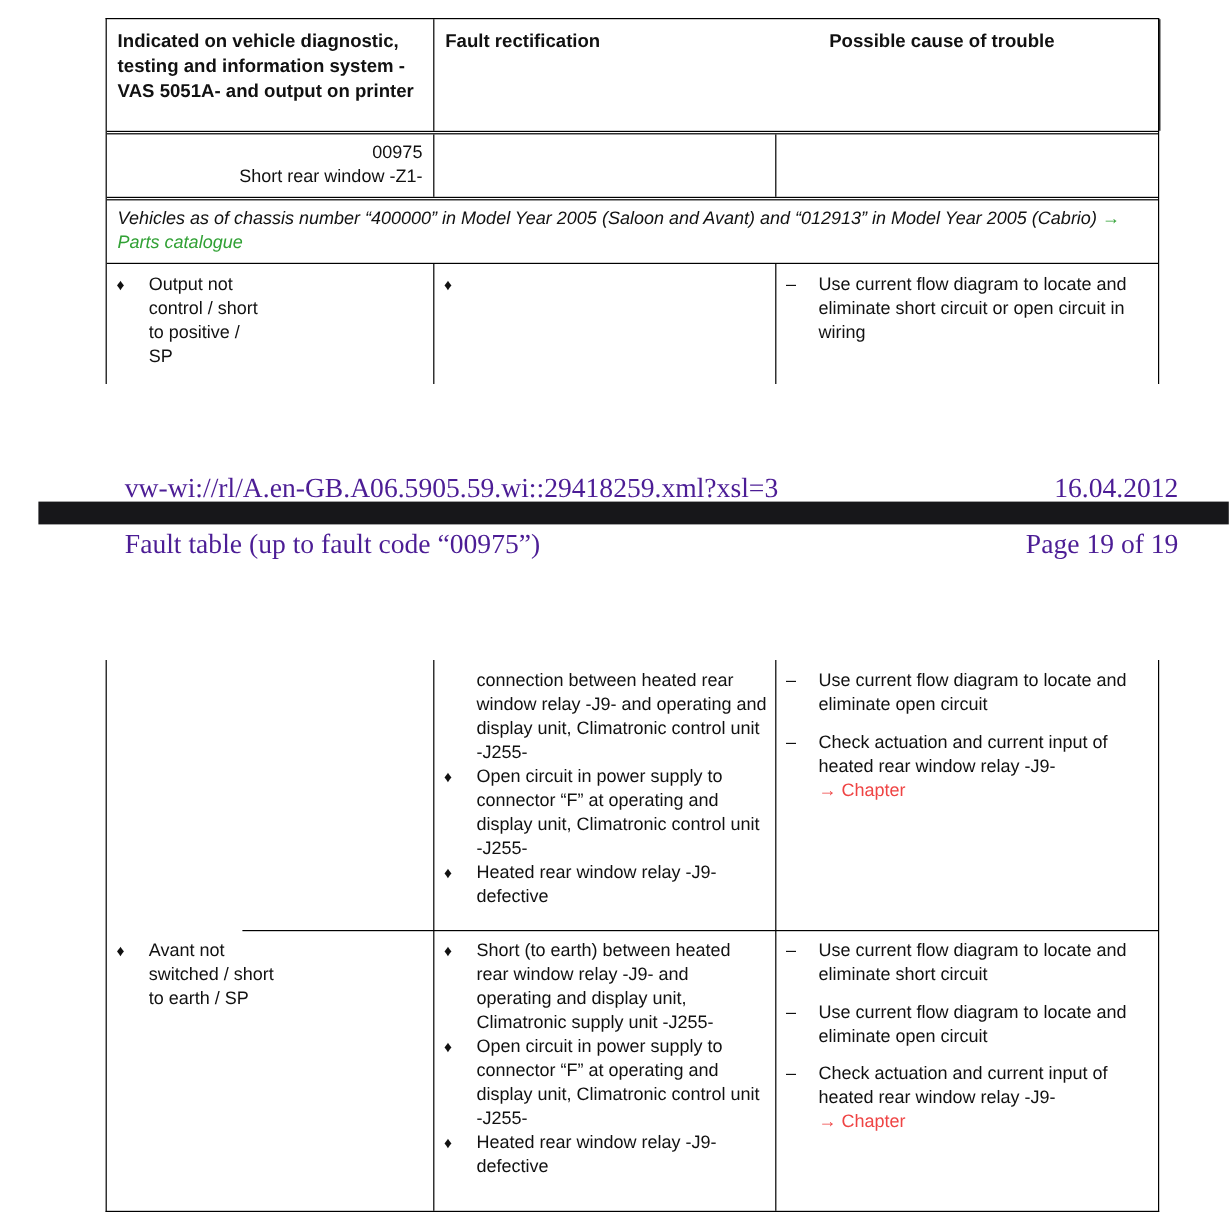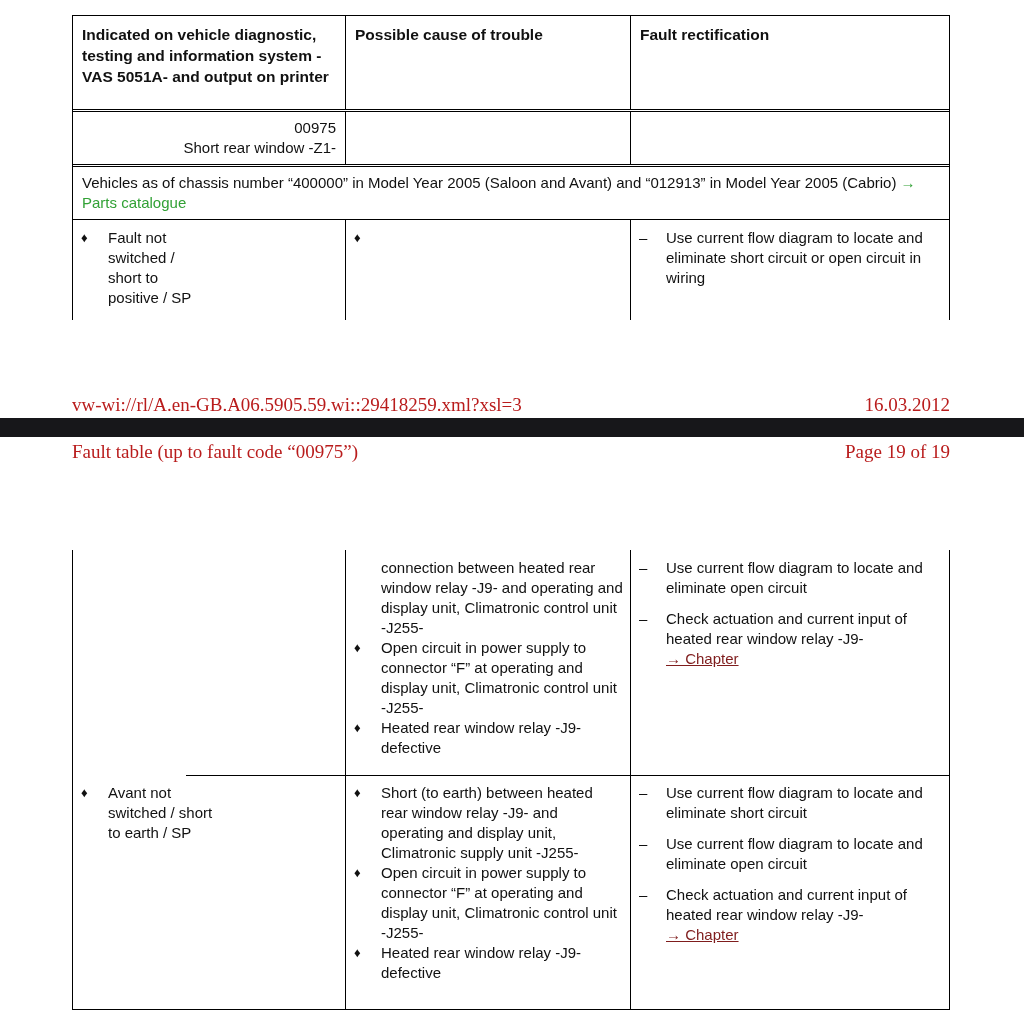--- a/index.html
+++ b/index.html
@@ -1,38 +1,38 @@
 <!DOCTYPE html>
 <html><head>
 <meta charset="utf-8">
 <style>
   html,body{margin:0;padding:0;background:#ffffff;}
   body{
     width:1024px;height:1016px;position:relative;overflow:hidden;
     font-family:"Liberation Sans", sans-serif;color:#111;
     -webkit-font-smoothing:antialiased;
   }
-  .abs{position:absolute;}
+  .abs{position:absolute;margin-left:16px;}
 
   
   .tbl{position:absolute;left:72px;width:878px;box-sizing:border-box;}
   .tbl *{box-sizing:border-box;}
   .trow{display:flex;width:100%;}
   .cell{padding:6px 9px;font-size:15px;line-height:20px;}
   .c1{width:273px;flex:none;}
   .c2{width:285px;flex:none;}
   .c3{width:320px;flex:none;}
   .vline{border-right:1px solid #000;}
 
   
   #toptable{top:15px;border:1px solid #000;border-bottom:none;}
   #toptable .trow.hdr{min-height:96px;border-bottom:3px double #000;}
   #toptable .trow.hdr .cell{font-weight:bold;font-size:15.5px;line-height:21px;padding-top:8px;}
   #toptable .trow.fault{min-height:54px;border-bottom:3px double #000;text-align:right;}
-  #toptable .trow.note{min-height:49px;border-bottom:1px solid #000;}
+  #toptable .trow.note{min-height:49px;border-bottom:1px solid #000;font-style:italic;}
   #toptable .trow.body{height:100px;overflow:hidden;}
 
   
   #bottomtable{top:550px;height:460px;border-left:1px solid #000;border-right:1px solid #000;border-bottom:1px solid #000;}
   #bottomtable .trow.r1{height:225px;}
   #bottomtable .trow.r2{height:234px;}
   #bottomtable .partline{position:absolute;top:225px;left:113px;right:0;height:1px;background:#000;}
 
   
   .li{display:flex;margin:0 0 0 0;}
@@ -42,41 +42,41 @@
   .rect-li{margin-bottom:11px;}
   .ind-pad-top{padding-left:136px;padding-top:8px;}
   .ind-pad-bottom{padding-left:112px;padding-top:8px;}
   .ind-pad-top .txt{width:96px;}
   .ind-pad-bottom .txt{width:114px;}
   .cell.listcell{padding:8px 6px 6px 8px;}
   .cell.listcell .txt{max-width:242px;}
   .cell.listcell-r .txt{max-width:278px;}
 
   .green-link{color:#31a135;}
-  .red-link{color:#7f1d1d;display:block;text-decoration:underline;}
+  .red-link{color:#ef4444;display:block;}
 
   
   .serifline{
     left:72px;width:878px;display:flex;justify-content:space-between;
-    font-family:"Liberation Serif", serif;font-size:19px;color:#b91c1c;
+    font-family:"Liberation Serif", serif;font-size:23px;color:#4c1d95;
   }
   #urlline{top:394px;}
   #titleline{top:441px;}
   #blackbar{top:418px;left:0;width:1024px;height:19px;background:#17171a;}
 </style>
 </head>
 <body>
 
 <div class="abs" style="inset:0;">
 
   <div id="toptable" class="tbl">
     <div class="trow hdr">
       <div class="cell c1 vline">Indicated on vehicle diagnostic, testing and information system -VAS 5051A- and output on printer</div>
+      <div class="cell c3">Fault rectification</div>
       <div class="cell c2 vline">Possible cause of trouble</div>
-      <div class="cell c3">Fault rectification</div>
     </div>
 
     <div class="trow fault">
       <div class="cell c1 vline">
         <div>00975</div>
         <div>Short rear window -Z1-</div>
       </div>
       <div class="cell c2 vline"></div>
       <div class="cell c3"></div>
     </div>
@@ -84,40 +84,40 @@
     <div class="trow note">
       <div class="cell" style="width:878px;">
         <span>Vehicles as of chassis number “400000” in Model Year 2005 (Saloon and Avant) and “012913” in Model Year 2005 (Cabrio) </span><span class="green-link">→ Parts catalogue</span>
       </div>
     </div>
 
     <div class="trow body">
       <div class="cell c1 vline listcell ind-pad-top" style="padding-top:8px;">
         <div class="li">
           <span class="glyph">♦</span>
-          <span class="txt">Fault not switched / short to positive / SP</span>
+          <span class="txt">Output not control / short to positive / SP</span>
         </div>
       </div>
       <div class="cell c2 vline listcell">
         <div class="li">
           <span class="glyph">♦</span>
         </div>
       </div>
       <div class="cell c3 listcell listcell-r">
         <div class="li rect-li">
           <span class="glyph dash">–</span>
           <span class="txt">Use current flow diagram to locate and eliminate short circuit or open circuit in wiring</span>
         </div>
       </div>
     </div>
   </div>
 
   <div id="urlline" class="abs serifline">
     <span>vw-wi://rl/A.en-GB.A06.5905.59.wi::29418259.xml?xsl=3</span>
-    <span>16.03.2012</span>
+    <span>16.04.2012</span>
   </div>
 
   <div id="blackbar" class="abs"></div>
 
   <div id="titleline" class="abs serifline">
     <span>Fault table (up to fault code “00975”)</span>
     <span>Page 19 of 19</span>
   </div>
 
   <div id="bottomtable" class="tbl">

